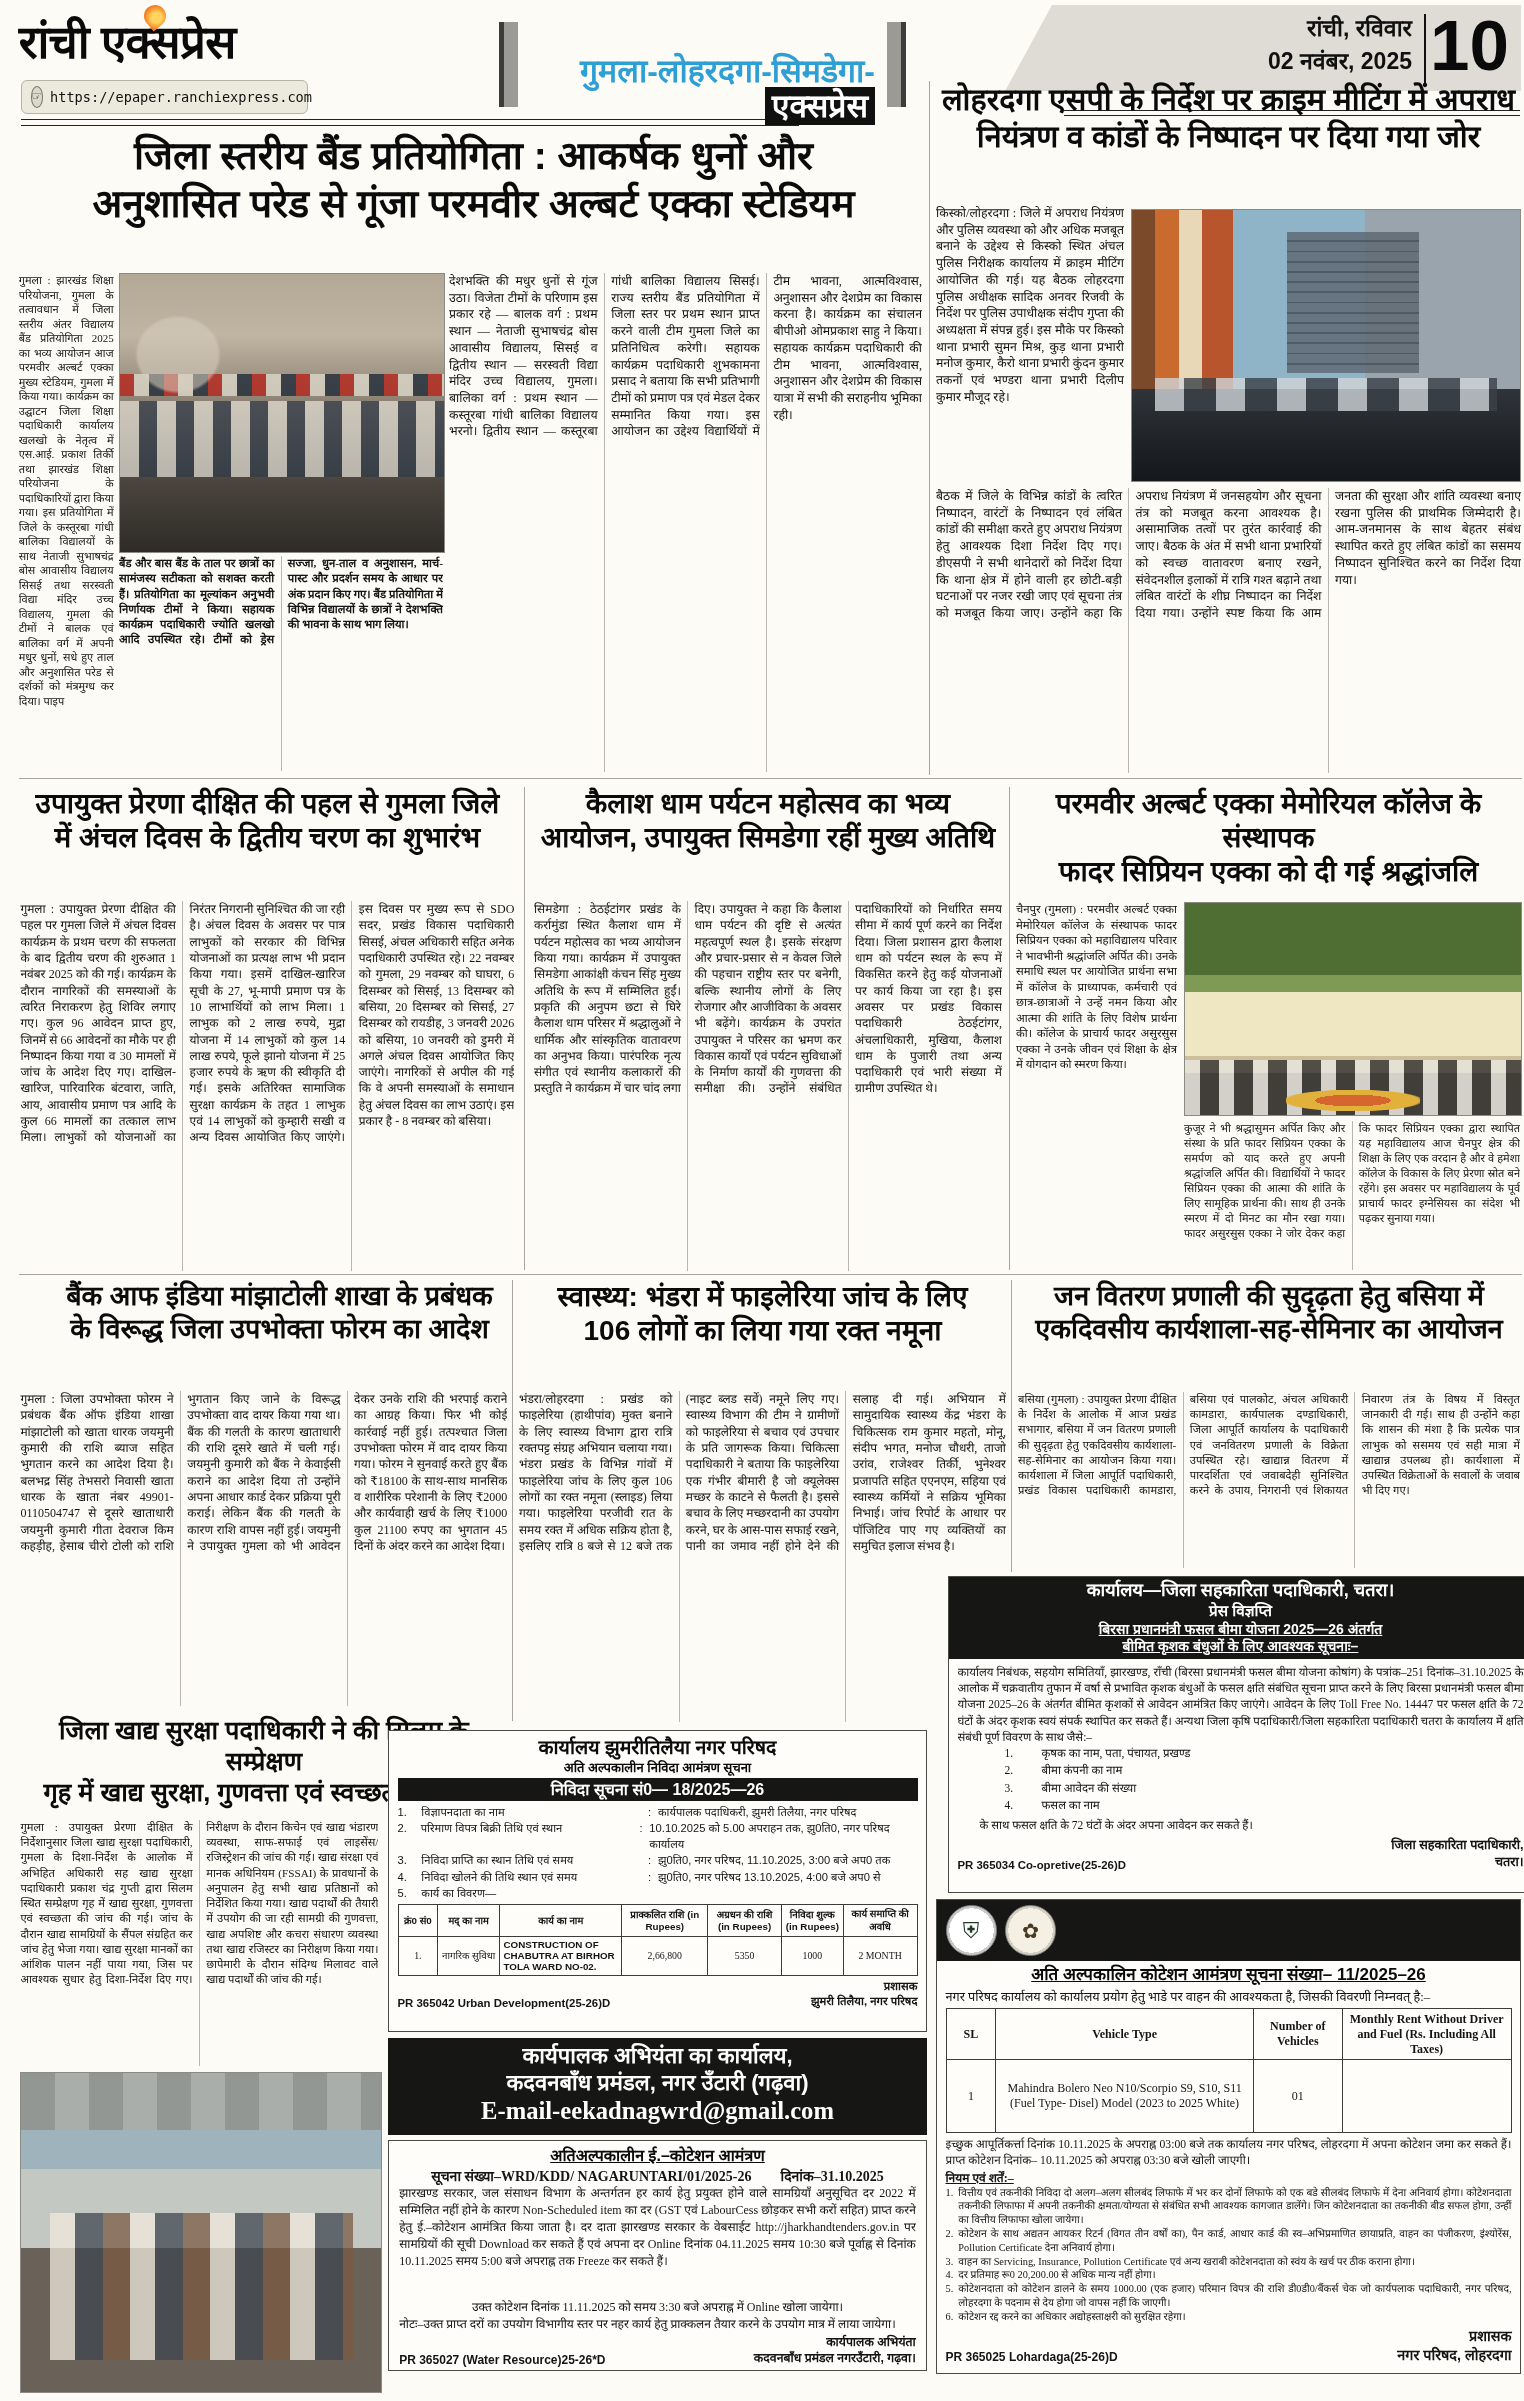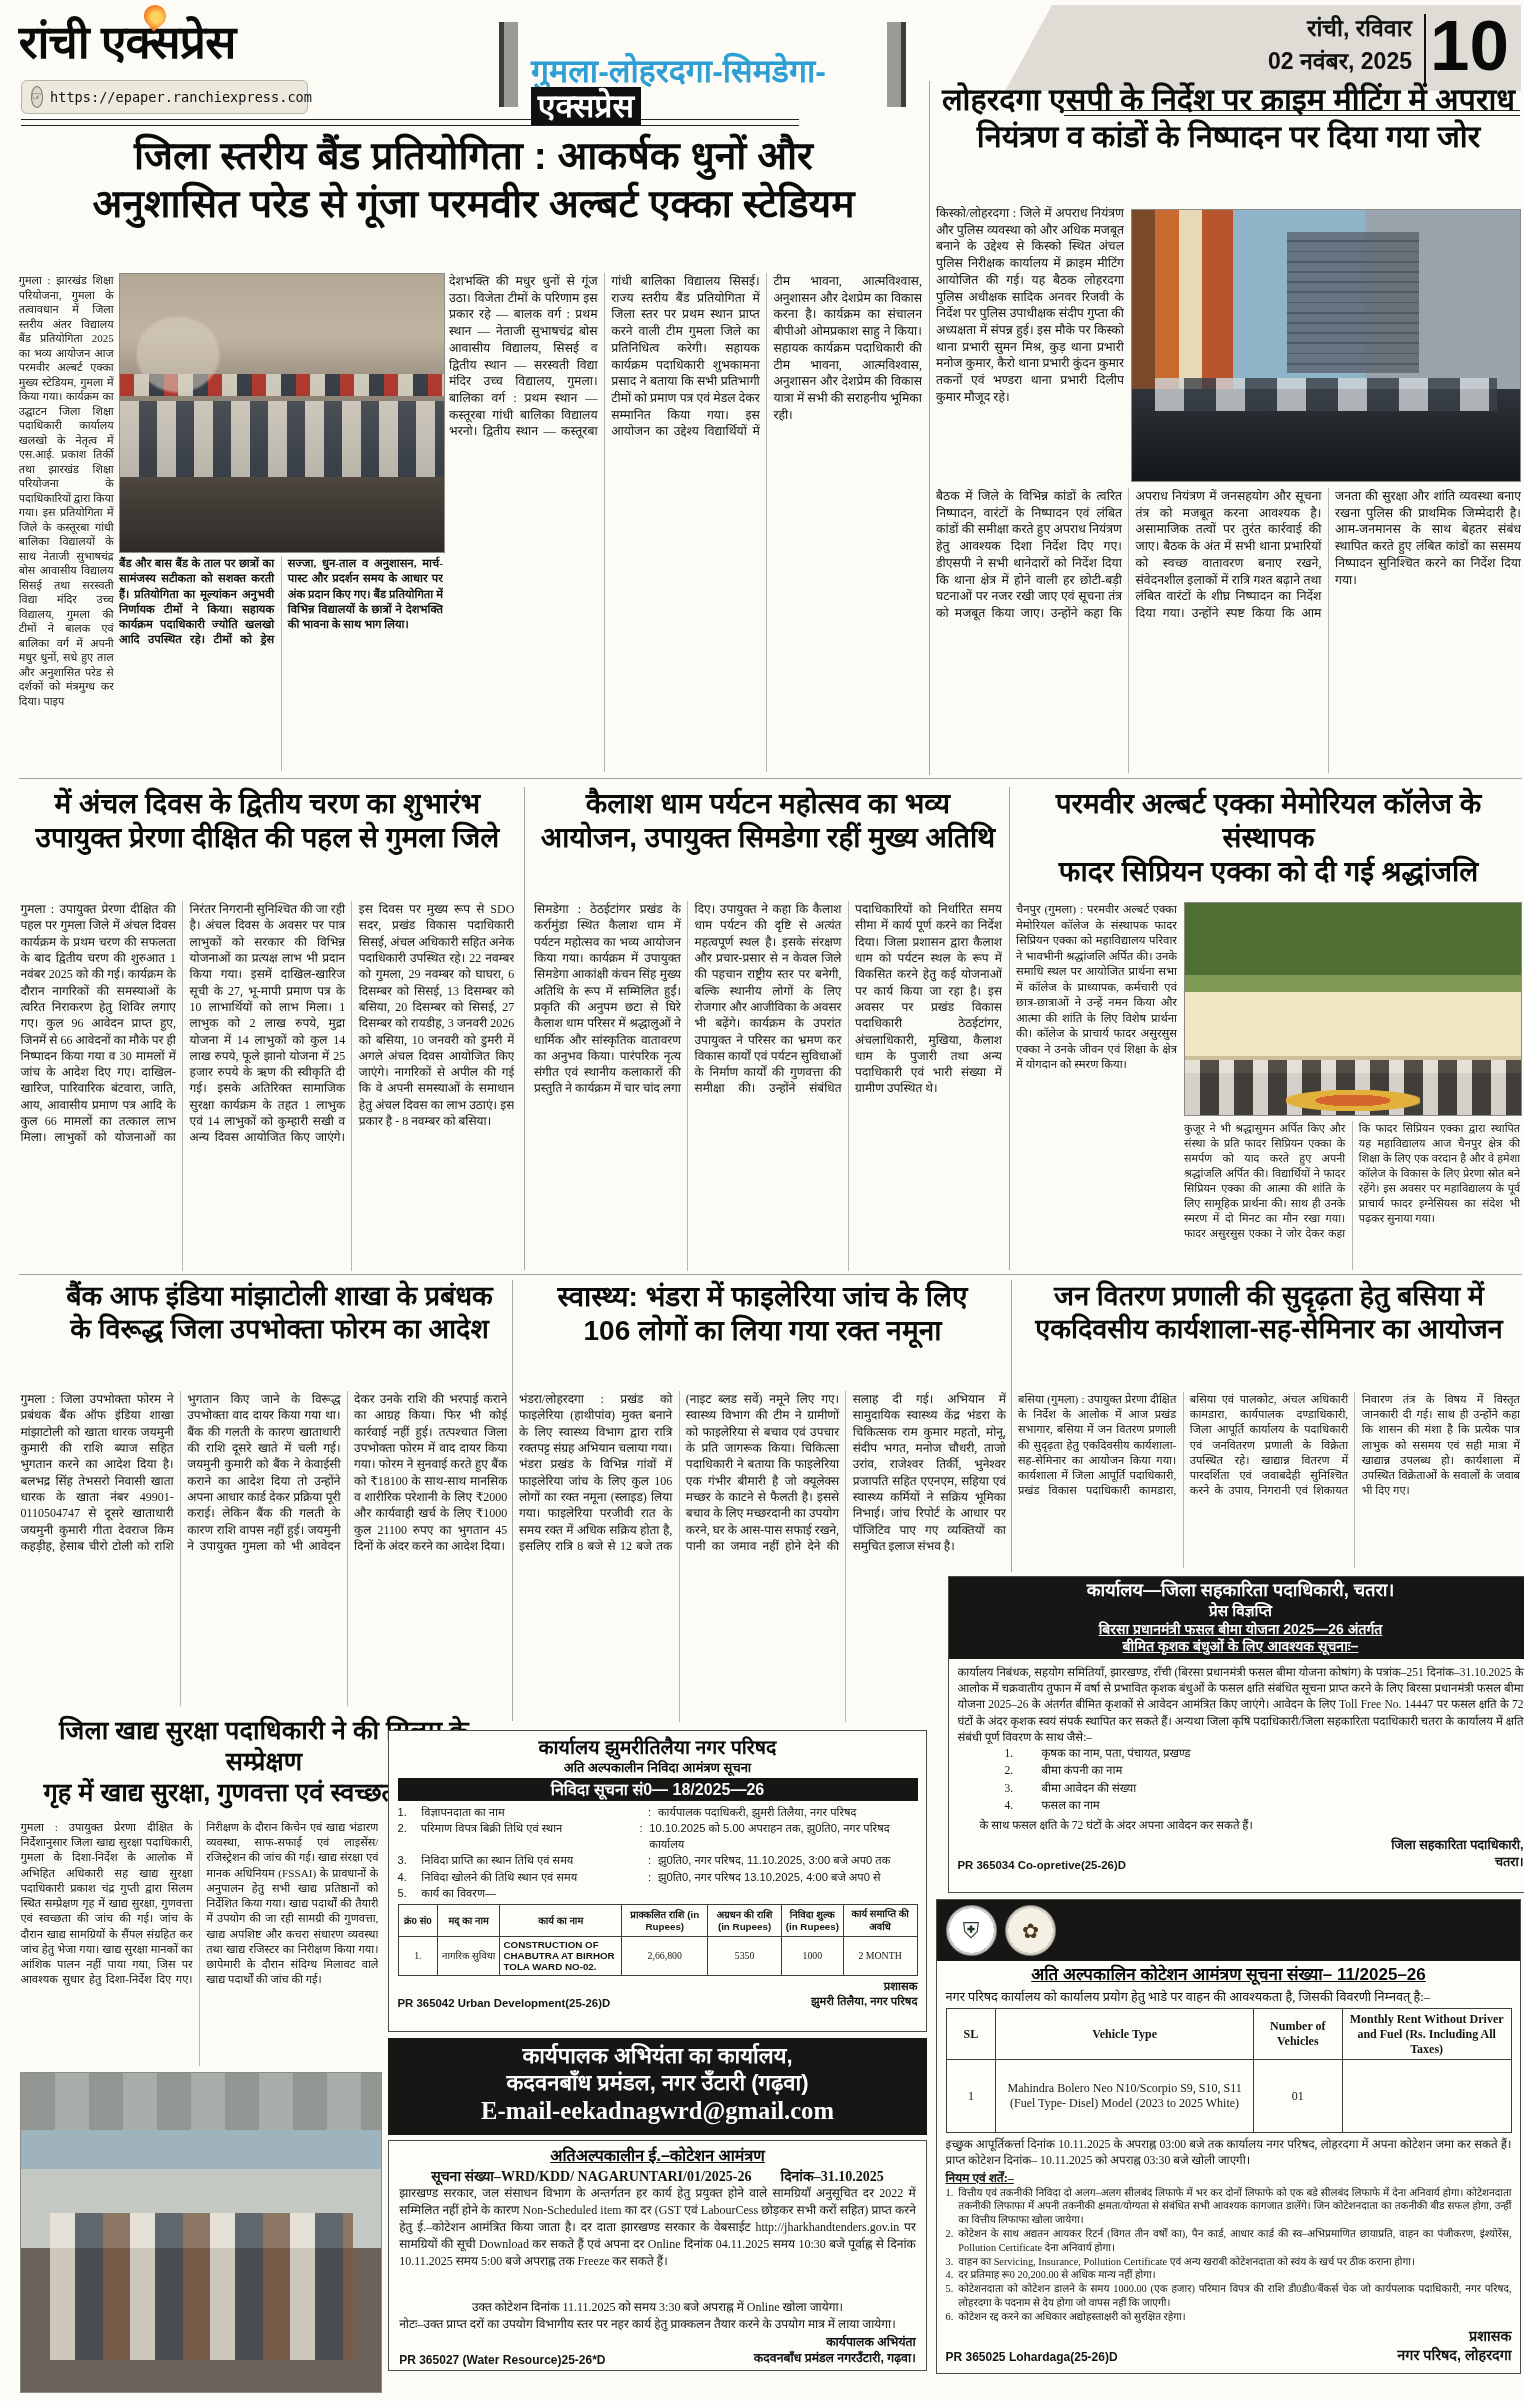--- a/index.html
+++ b/index.html
@@ -33,21 +33,21 @@
   </div>
   <div class="abs" style="left:21px;top:80px;width:287px;height:34px;background:#eceadd;border:0.8px solid #b6b4a6;border-radius:6px;display:flex;align-items:center;gap:6.8px;padding:0 8.5px;box-sizing:border-box;">
     <span style="width:20.4px;height:20.4px;border-radius:50%;background:#dcd9c8;border:1.3px solid #777;display:inline-flex;align-items:center;justify-content:center;font-size:12px;">☞</span>
     <span style="font-family:'DejaVu Sans Mono',monospace;font-size:13.6px;color:#111;">https://epaper.ranchiexpress.com</span>
   </div>
   <div class="abs" style="left:21px;top:119px;width:778px;height:5.1px;border-top:1.7px solid #222;border-bottom:1.7px solid #222;"></div>
 
   <div class="abs" style="left:499px;top:22px;width:407px;height:95px;">
     <span class="abs" style="left:0;top:0;width:13.6px;height:85px;background:#9b9a94;border-left:5.1px solid #3c3c3a;"></span>
     <span class="abs" style="right:0;top:0;width:13.6px;height:85px;background:#9b9a94;border-right:5.1px solid #3c3c3a;"></span>
-    <div class="abs" style="left:32px;top:32px;width:366px;text-align:left;font-family:'Liberation Sans',sans-serif;font-weight:bold;font-size:32px;line-height:1.1;">
+    <div class="abs" style="left:10px;top:32px;width:366px;text-align:right;font-family:'Liberation Sans',sans-serif;font-weight:bold;font-size:32px;line-height:1.1;">
       <span style="color:#2e9fd4;">गुमला-लोहरदगा-सिमडेगा-</span><span style="background:#101010;color:#fff;padding:0.8px 6.8px;">एक्सप्रेस</span>
     </div>
   </div>
 
   <div class="abs" style="left:1005px;top:5.1px;width:516px;height:86px;background:#dedcd4;clip-path:polygon(47px 0,100% 0,100% 100%,0 100%);">
     <div class="abs" style="right:109px;top:6.8px;text-align:right;font-family:'Liberation Sans',sans-serif;font-weight:bold;font-size:23px;line-height:1.45;color:#101010;">
       <div>रांची, रविवार</div>
       <div>02 नवंबर, 2025</div>
     </div>
     <div class="abs" style="right:95px;top:8.5px;width:1.7px;height:71px;background:#111;"></div>
@@ -80,22 +80,22 @@
   <div class="photo" style="left:1131px;top:209px;width:388px;height:271px;background:linear-gradient(90deg,#7a4a2a 0 6%,#c96a2e 6% 12%,#e8d8b8 12% 18%,#b8552c 18% 26%,#8fb4c8 26% 60%,#9aa4ac 60% 100%);">
     <div class="abs" style="left:40%;top:8%;width:34%;height:52%;background:repeating-linear-gradient(0deg,#5c6670 0 8.5px,#3f4750 8.5px 10.2px),repeating-linear-gradient(90deg,#5c6670 0 10.2px,#3f4750 10.2px 12px);opacity:.8;"></div>
     <div class="abs" style="left:0;bottom:0;width:100%;height:34%;background:linear-gradient(180deg,#2f343a,#14171b);"></div>
     <div class="abs" style="left:6%;bottom:26%;width:88%;height:12%;background:repeating-linear-gradient(90deg,#cfd4d8 0 29px,#3a4148 29px 61px);opacity:.8;"></div>
   </div>
   <div class="abs body-txt cols3" style="left:936px;top:488px;width:585px;height:285px;font-size:12.3px;">बैठक में जिले के विभिन्न कांडों के त्वरित निष्पादन, वारंटों के निष्पादन एवं लंबित कांडों की समीक्षा करते हुए अपराध नियंत्रण हेतु आवश्यक दिशा निर्देश दिए गए। डीएसपी ने सभी थानेदारों को निर्देश दिया कि थाना क्षेत्र में होने वाली हर छोटी-बड़ी घटनाओं पर नजर रखी जाए एवं सूचना तंत्र को मजबूत किया जाए। उन्होंने कहा कि अपराध नियंत्रण में जनसहयोग और सूचना तंत्र को मजबूत करना आवश्यक है। असामाजिक तत्वों पर तुरंत कार्रवाई की जाए। बैठक के अंत में सभी थाना प्रभारियों को स्वच्छ वातावरण बनाए रखने, संवेदनशील इलाकों में रात्रि गश्त बढ़ाने तथा लंबित वारंटों के शीघ्र निष्पादन का निर्देश दिया गया। उन्होंने स्पष्ट किया कि आम जनता की सुरक्षा और शांति व्यवस्था बनाए रखना पुलिस की प्राथमिक जिम्मेदारी है। आम-जनमानस के साथ बेहतर संबंध स्थापित करते हुए लंबित कांडों का ससमय निष्पादन सुनिश्चित करने का निर्देश दिया गया।</div>
 
   <div class="hrule" style="left:18.7px;top:778px;width:1503px;"></div>
 
   <div class="abs hl" style="left:20.4px;top:787px;width:494px;font-size:28px;">
+    <div>उपायुक्त प्रेरणा दीक्षित की पहल से गुमला जिले</div>
     <div>में अंचल दिवस के द्वितीय चरण का शुभारंभ</div>
-    <div>उपायुक्त प्रेरणा दीक्षित की पहल से गुमला जिले</div>
   </div>
   <div class="abs body-txt cols3" style="left:20.4px;top:901px;width:494px;height:370px;font-size:12px;">गुमला : उपायुक्त प्रेरणा दीक्षित की पहल पर गुमला जिले में अंचल दिवस कार्यक्रम के प्रथम चरण की सफलता के बाद द्वितीय चरण की शुरुआत 1 नवंबर 2025 को की गई। कार्यक्रम के दौरान नागरिकों की समस्याओं के त्वरित निराकरण हेतु शिविर लगाए गए। कुल 96 आवेदन प्राप्त हुए, जिनमें से 66 आवेदनों का मौके पर ही निष्पादन किया गया व 30 मामलों में जांच के आदेश दिए गए। दाखिल-खारिज, पारिवारिक बंटवारा, जाति, आय, आवासीय प्रमाण पत्र आदि के कुल 66 मामलों का तत्काल लाभ मिला। लाभुकों को योजनाओं का निरंतर निगरानी सुनिश्चित की जा रही है। अंचल दिवस के अवसर पर पात्र लाभुकों को सरकार की विभिन्न योजनाओं का प्रत्यक्ष लाभ भी प्रदान किया गया। इसमें दाखिल-खारिज सूची के 27, भू-मापी प्रमाण पत्र के 10 लाभार्थियों को लाभ मिला। 1 लाभुक को 2 लाख रुपये, मुद्रा योजना में 14 लाभुकों को कुल 14 लाख रुपये, फूले झानो योजना में 25 हजार रुपये के ऋण की स्वीकृति दी गई। इसके अतिरिक्त सामाजिक सुरक्षा कार्यक्रम के तहत 1 लाभुक एवं 14 लाभुकों को कुम्हारी सखी व अन्य दिवस आयोजित किए जाएंगे। इस दिवस पर मुख्य रूप से SDO सदर, प्रखंड विकास पदाधिकारी सिसई, अंचल अधिकारी सहित अनेक पदाधिकारी उपस्थित रहे। 22 नवम्बर को गुमला, 29 नवम्बर को घाघरा, 6 दिसम्बर को सिसई, 13 दिसम्बर को बसिया, 20 दिसम्बर को सिसई, 27 दिसम्बर को रायडीह, 3 जनवरी 2026 को बसिया, 10 जनवरी को डुमरी में अगले अंचल दिवस आयोजित किए जाएंगे। नागरिकों से अपील की गई कि वे अपनी समस्याओं के समाधान हेतु अंचल दिवस का लाभ उठाएं। इस प्रकार है - 8 नवम्बर को बसिया।</div>
 
   <div class="vrule" style="left:524px;top:787px;height:483px;"></div>
 
   <div class="abs hl" style="left:534px;top:787px;width:468px;font-size:28px;">
     <div>कैलाश धाम पर्यटन महोत्सव का भव्य</div>
     <div>आयोजन, उपायुक्त सिमडेगा रहीं मुख्य अतिथि</div>
   </div>
   <div class="abs body-txt cols3" style="left:534px;top:901px;width:468px;height:370px;font-size:12px;">सिमडेगा : ठेठईटांगर प्रखंड के कर्रामुंडा स्थित कैलाश धाम में पर्यटन महोत्सव का भव्य आयोजन किया गया। कार्यक्रम में उपायुक्त सिमडेगा आकांक्षी कंचन सिंह मुख्य अतिथि के रूप में सम्मिलित हुईं। प्रकृति की अनुपम छटा से घिरे कैलाश धाम परिसर में श्रद्धालुओं ने धार्मिक और सांस्कृतिक वातावरण का अनुभव किया। पारंपरिक नृत्य संगीत एवं स्थानीय कलाकारों की प्रस्तुति ने कार्यक्रम में चार चांद लगा दिए। उपायुक्त ने कहा कि कैलाश धाम पर्यटन की दृष्टि से अत्यंत महत्वपूर्ण स्थल है। इसके संरक्षण और प्रचार-प्रसार से न केवल जिले की पहचान राष्ट्रीय स्तर पर बनेगी, बल्कि स्थानीय लोगों के लिए रोजगार और आजीविका के अवसर भी बढ़ेंगे। कार्यक्रम के उपरांत उपायुक्त ने परिसर का भ्रमण कर विकास कार्यों एवं पर्यटन सुविधाओं के निर्माण कार्यों की गुणवत्ता की समीक्षा की। उन्होंने संबंधित पदाधिकारियों को निर्धारित समय सीमा में कार्य पूर्ण करने का निर्देश दिया। जिला प्रशासन द्वारा कैलाश धाम को पर्यटन स्थल के रूप में विकसित करने हेतु कई योजनाओं पर कार्य किया जा रहा है। इस अवसर पर प्रखंड विकास पदाधिकारी ठेठईटांगर, अंचलाधिकारी, मुखिया, कैलाश धाम के पुजारी तथा अन्य पदाधिकारी एवं भारी संख्या में ग्रामीण उपस्थित थे।</div>

